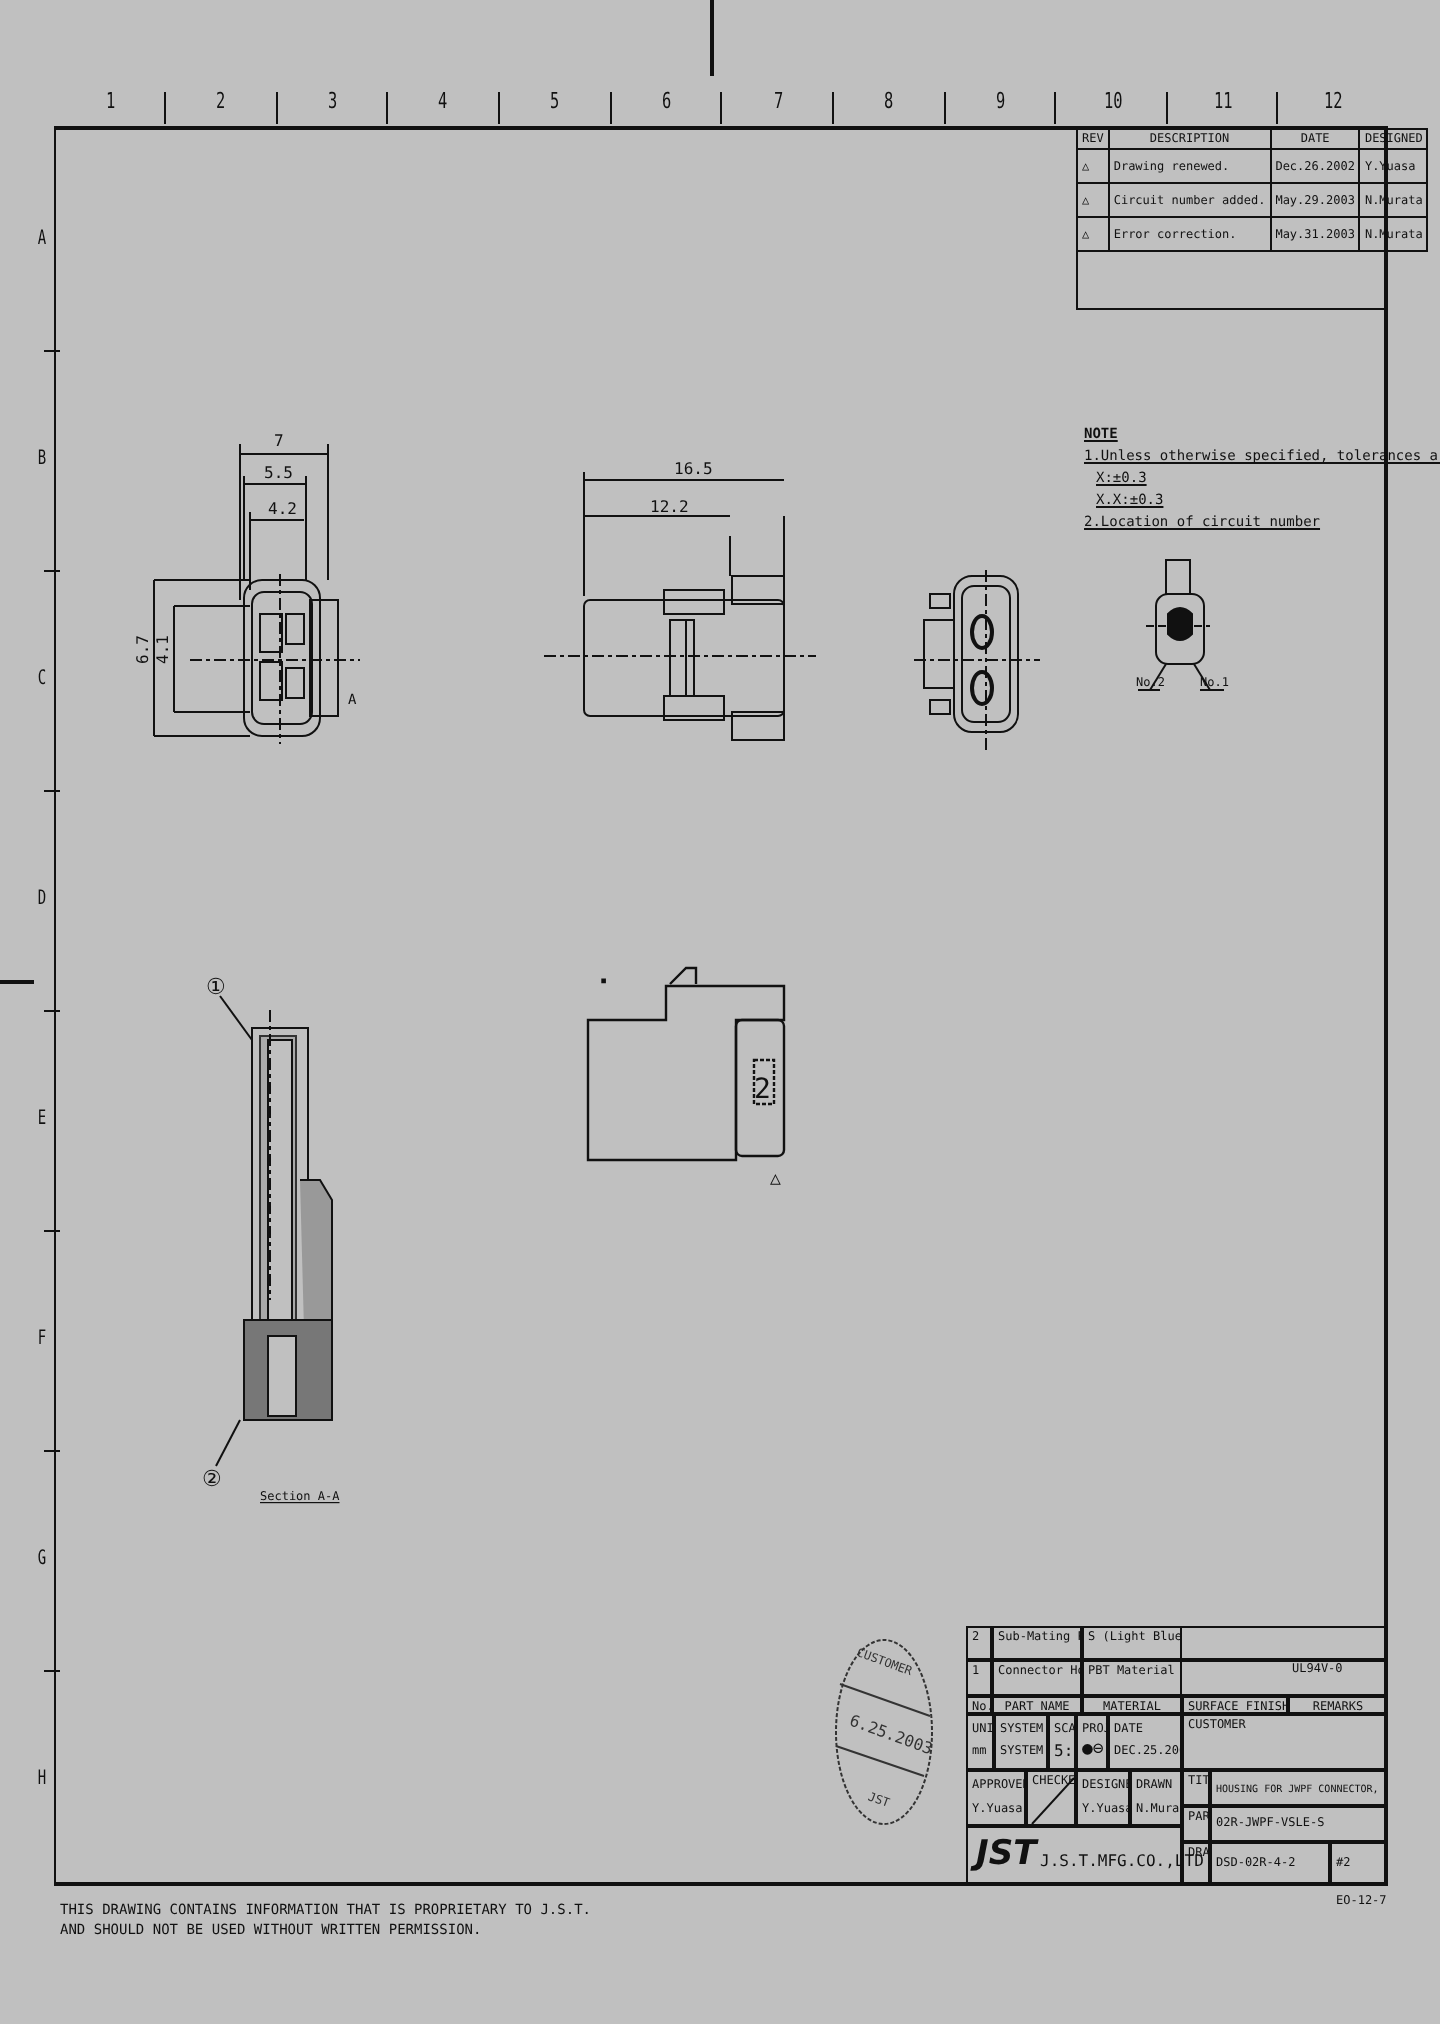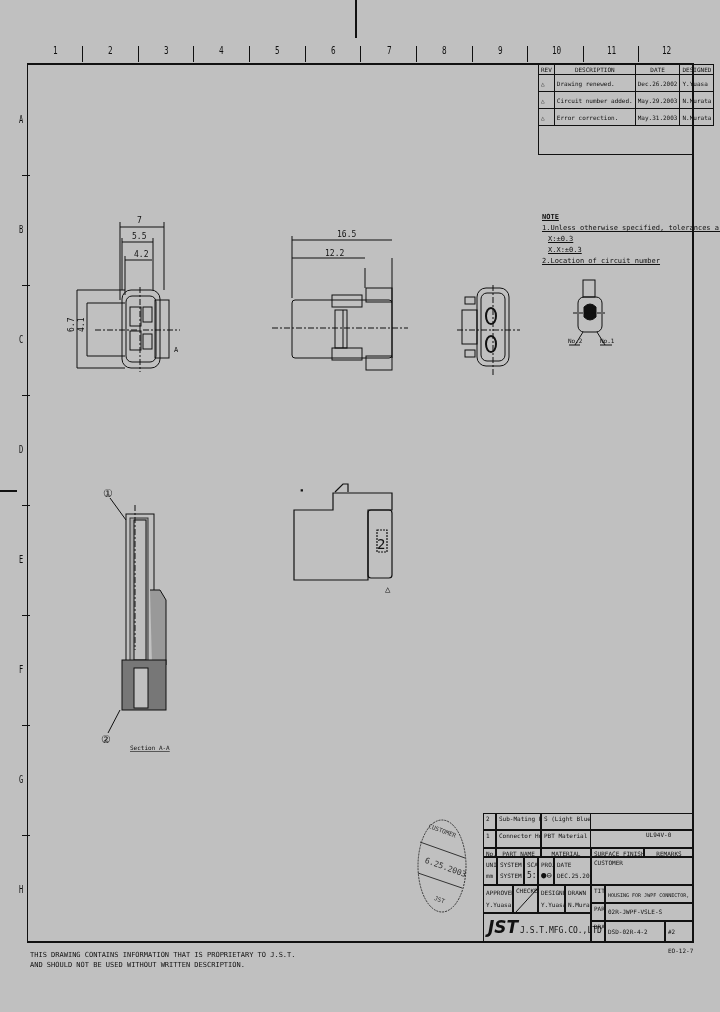--- a/index.html
+++ b/index.html
@@ -282,15 +282,15 @@
   <div class="tb" style="left:605px;top:885px;width:89px;height:18px;font-size:5px;line-height:16px">HOUSING FOR JWPF CONNECTOR, WIRE TO WIRE</div>
   <div class="tb" style="left:591px;top:903px;width:14px;height:18px;">PART No.</div>
   <div class="tb" style="left:605px;top:903px;width:89px;height:18px;line-height:14px">02R-JWPF-VSLE-S</div>
   <div class="tb" style="left:591px;top:921px;width:14px;height:22px;">DRAWING No.</div>
   <div class="tb" style="left:605px;top:921px;width:60px;height:22px;line-height:18px">DSD-02R-4-2</div>
   <div class="tb" style="left:665px;top:921px;width:29px;height:22px;line-height:18px">#2</div>
 </div>
 
 <div class="disclaimer">
   <div>THIS DRAWING CONTAINS INFORMATION THAT IS PROPRIETARY TO J.S.T.</div>
-  <div>AND SHOULD NOT BE USED WITHOUT WRITTEN DESCRIPTION.</div>
+  <div>AND SHOULD NOT BE USED WITHOUT WRITTEN PERMISSION.</div>
 </div>
 <div class="abs" style="left:668px;top:947px;font-size:6px;">EO-12-7</div>
 
 </body></html>

